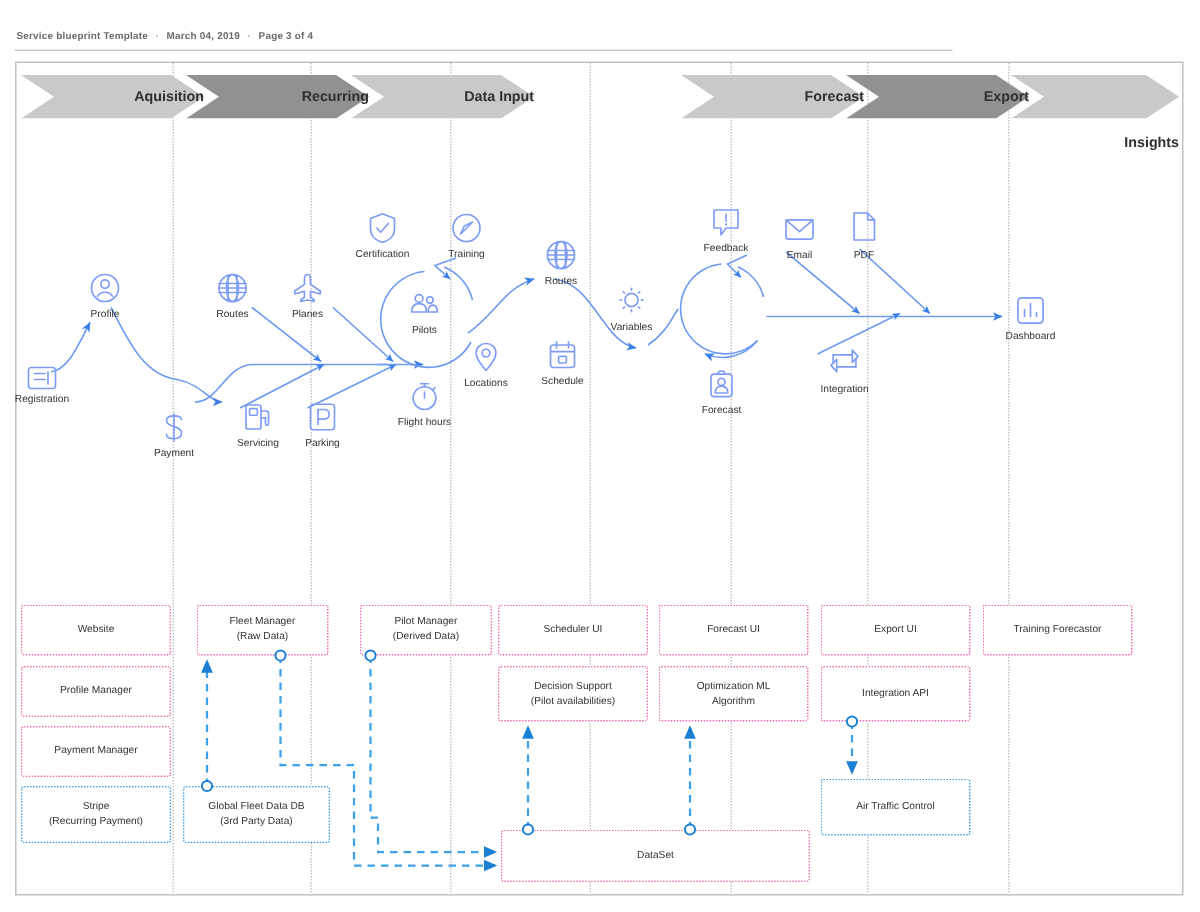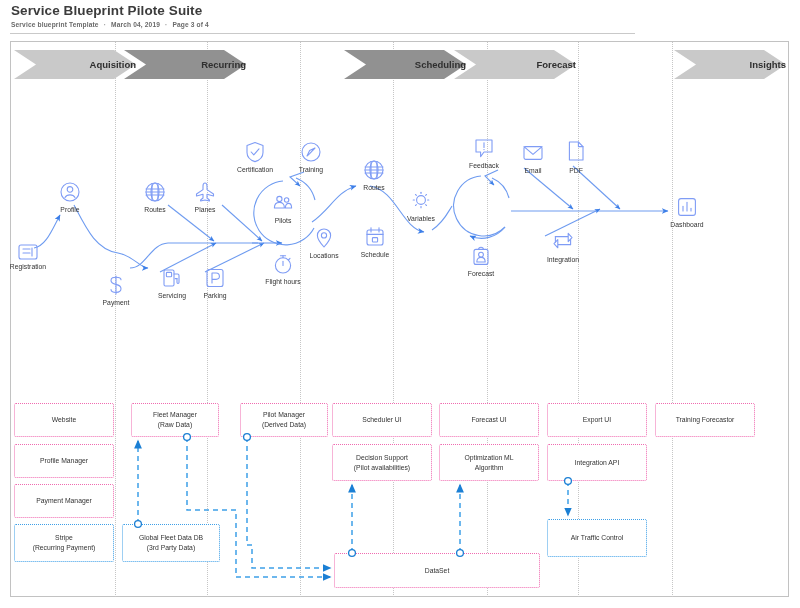--- a/index.html
+++ b/index.html
@@ -61,21 +61,20 @@
     background:#fff;border-radius:2px;
   }
   .box.pink{border:1.6px dotted #f06ab0;}
   .box.blue{border:1.6px dotted #3ea0e8;}
 </style>
 </head>
 <body>
 
 <div class="page">
 
-  <div class="doc-title">Service Blueprint Pilote Suite</div>
   <div class="doc-sub">
     <span>Service blueprint Template</span>
     <span class="dot">·</span>
     <span>March 04, 2019</span>
     <span class="dot">·</span>
     <span>Page 3 of 4</span>
   </div>
   <div class="title-rule"></div>
 
   <div class="frame"></div>
@@ -96,37 +95,43 @@
           <path d="M0,0 L100,0 L122,14.5 L100,29 L0,29 L22,14.5 Z" fill="#c9c9c9"></path>
         </svg>
         <div class="lbl" style="left: 0px; width: 122px;">Aquisition</div>
       </div>
       <div class="stage" style="left: 113px; width: 122px;">
         <svg width="122" height="29" viewBox="0 0 122 29" style="position: absolute; left: 0px; top: 0px;">
           <path d="M0,0 L100,0 L122,14.5 L100,29 L0,29 L22,14.5 Z" fill="#919191"></path>
         </svg>
         <div class="lbl" style="left: 0px; width: 122px;">Recurring</div>
       </div>
-      <div class="stage" style="left: 333px; width: 122px;">
+      <div class="stage" style="left: 223px; width: 122px;">
         <svg width="122" height="29" viewBox="0 0 122 29" style="position: absolute; left: 0px; top: 0px;">
-          <path d="M0,0 L100,0 L122,14.5 L100,29 L0,29 L22,14.5 Z" fill="#919191"></path>
-        </svg>
-        <div class="lbl" style="left: 0px; width: 122px;">Scheduling</div>
+          <path d="M0,0 L100,0 L122,14.5 L100,29 L0,29 L22,14.5 Z" fill="#c9c9c9"></path>
+        </svg>
+        <div class="lbl" style="left: 0px; width: 122px;">Data Input</div>
       </div>
       <div class="stage" style="left: 443px; width: 122px;">
         <svg width="122" height="29" viewBox="0 0 122 29" style="position: absolute; left: 0px; top: 0px;">
           <path d="M0,0 L100,0 L122,14.5 L100,29 L0,29 L22,14.5 Z" fill="#c9c9c9"></path>
         </svg>
         <div class="lbl" style="left: 0px; width: 122px;">Forecast</div>
       </div>
+      <div class="stage" style="left: 553px; width: 122px;">
+        <svg width="122" height="29" viewBox="0 0 122 29" style="position: absolute; left: 0px; top: 0px;">
+          <path d="M0,0 L100,0 L122,14.5 L100,29 L0,29 L22,14.5 Z" fill="#919191"></path>
+        </svg>
+        <div class="lbl" style="left: 0px; width: 122px;">Export</div>
+      </div>
       <div class="stage" style="left: 663px; width: 112px;">
         <svg width="112" height="29" viewBox="0 0 112 29" style="position: absolute; left: 0px; top: 0px;">
           <path d="M0,0 L90,0 L112,14.5 L90,29 L0,29 L22,14.5 Z" fill="#c9c9c9"></path>
         </svg>
-        <div class="lbl" style="left: 0px; width: 112px;">Insights</div>
+        <div class="lbl" style="left: 0px; width: 112px; margin-top: 31px;">Insights</div>
       </div>
     </div>
 
   <svg class="bp" id="bp" viewBox="0 0 800 608">
     <defs>
       <marker id="ah" markerWidth="7" markerHeight="7" refX="5.6" refY="2.6" orient="auto">
         <path d="M0,0 L6,2.6 L0,5.2 L1.6,2.6 Z" fill="#3d7fe8"></path>
       </marker>
       <marker id="ahs" markerWidth="6" markerHeight="6" refX="4.8" refY="2.2" orient="auto">
         <path d="M0,0 L5,2.2 L0,4.4 L1.3,2.2 Z" fill="#3d7fe8"></path>

